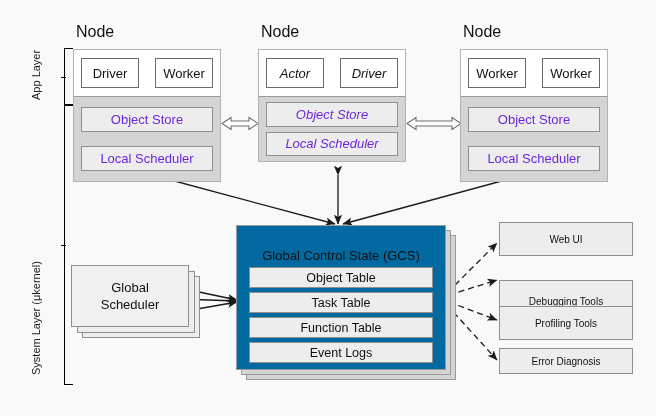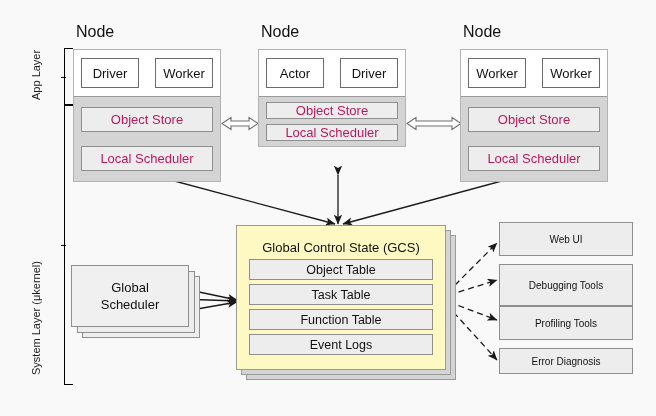--- a/index.html
+++ b/index.html
@@ -94,36 +94,36 @@
   }
   .sys-cell {
     height: 25px;
     box-sizing: border-box;
     border: 1px solid #8f8f8f;
     background: #ededed;
     display: flex;
     align-items: center;
     justify-content: center;
     font-size: 13px;
-    color: #be185d;
+    color: #6d28d9;
   }
 
   
   .gcs-shadow {
     position: absolute;
     box-sizing: border-box;
     border: 1px solid #9a9a9a;
     background: #d4d4d4;
   }
   .gcs-main {
     position: absolute;
     box-sizing: border-box;
     border: 1px solid #9a9a9a;
-    background: #fef9c3;
-    padding: 12px 12px 7px 12px;
+    background: #0369a1;
+    padding: 20px 12px 7px 12px;
   }
   .gcs-title {
     font-size: 13px;
     color: #111;
     text-align: center;
     line-height: 19px;
     margin-bottom: 2px;
   }
   .gcs-row {
     height: 21px;
@@ -239,21 +239,21 @@
       <div class="app-cell">Driver</div>
       <div class="app-cell">Worker</div>
     </div>
     <div class="sys-strip">
       <div class="sys-cell">Object Store</div>
       <div class="sys-cell">Local Scheduler</div>
     </div>
   </div>
 
   <div class="node-label" style="left:261px; top:23px;">Node</div>
-  <div class="node-box" style="left:258px; top:49px; width:148px; height:98px;">
+  <div class="node-box" style="left:258px; top:49px; width:148px; height:113px;font-style:italic;">
     <div class="app-strip">
       <div class="app-cell">Actor</div>
       <div class="app-cell">Driver</div>
     </div>
     <div class="sys-strip">
       <div class="sys-cell">Object Store</div>
       <div class="sys-cell">Local Scheduler</div>
     </div>
   </div>
 
@@ -282,17 +282,17 @@
   <div class="gcs-shadow" style="left:241px; top:230px; width:210px; height:145px;"></div>
   <div class="gcs-main" style="left:236px; top:225px; width:210px; height:145px;">
     <div class="gcs-title">Global Control State (GCS)</div>
     <div class="gcs-row">Object Table</div>
     <div class="gcs-row">Task Table</div>
     <div class="gcs-row">Function Table</div>
     <div class="gcs-row">Event Logs</div>
   </div>
 
   <div class="tool-box" style="left:499px; top:222px; width:134px; height:34px;">Web UI</div>
-  <div class="tool-box" style="left:499px; top:264px; width:134px; height:42px;">Debugging Tools</div>
+  <div class="tool-box" style="left:499px; top:280px; width:134px; height:42px;">Debugging Tools</div>
   <div class="tool-box" style="left:499px; top:306px; width:134px; height:34px;text-align:center;">Profiling Tools</div>
   <div class="tool-box" style="left:499px; top:348px; width:134px; height:26px;">Error Diagnosis</div>
 
 </div>
 
 </body></html>

